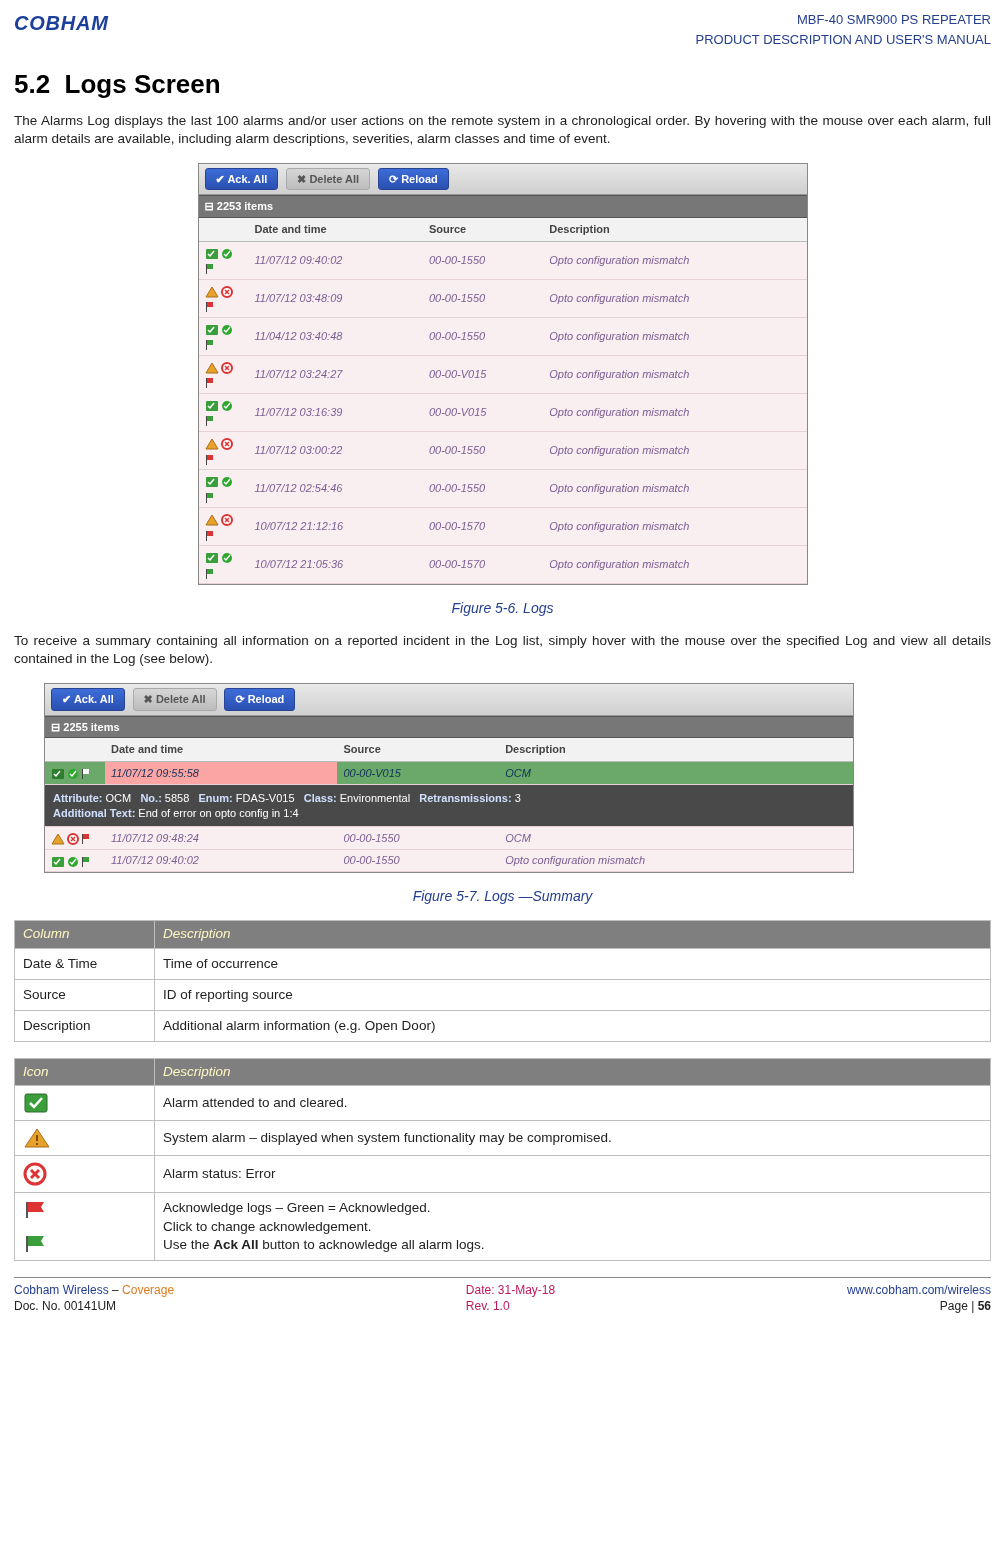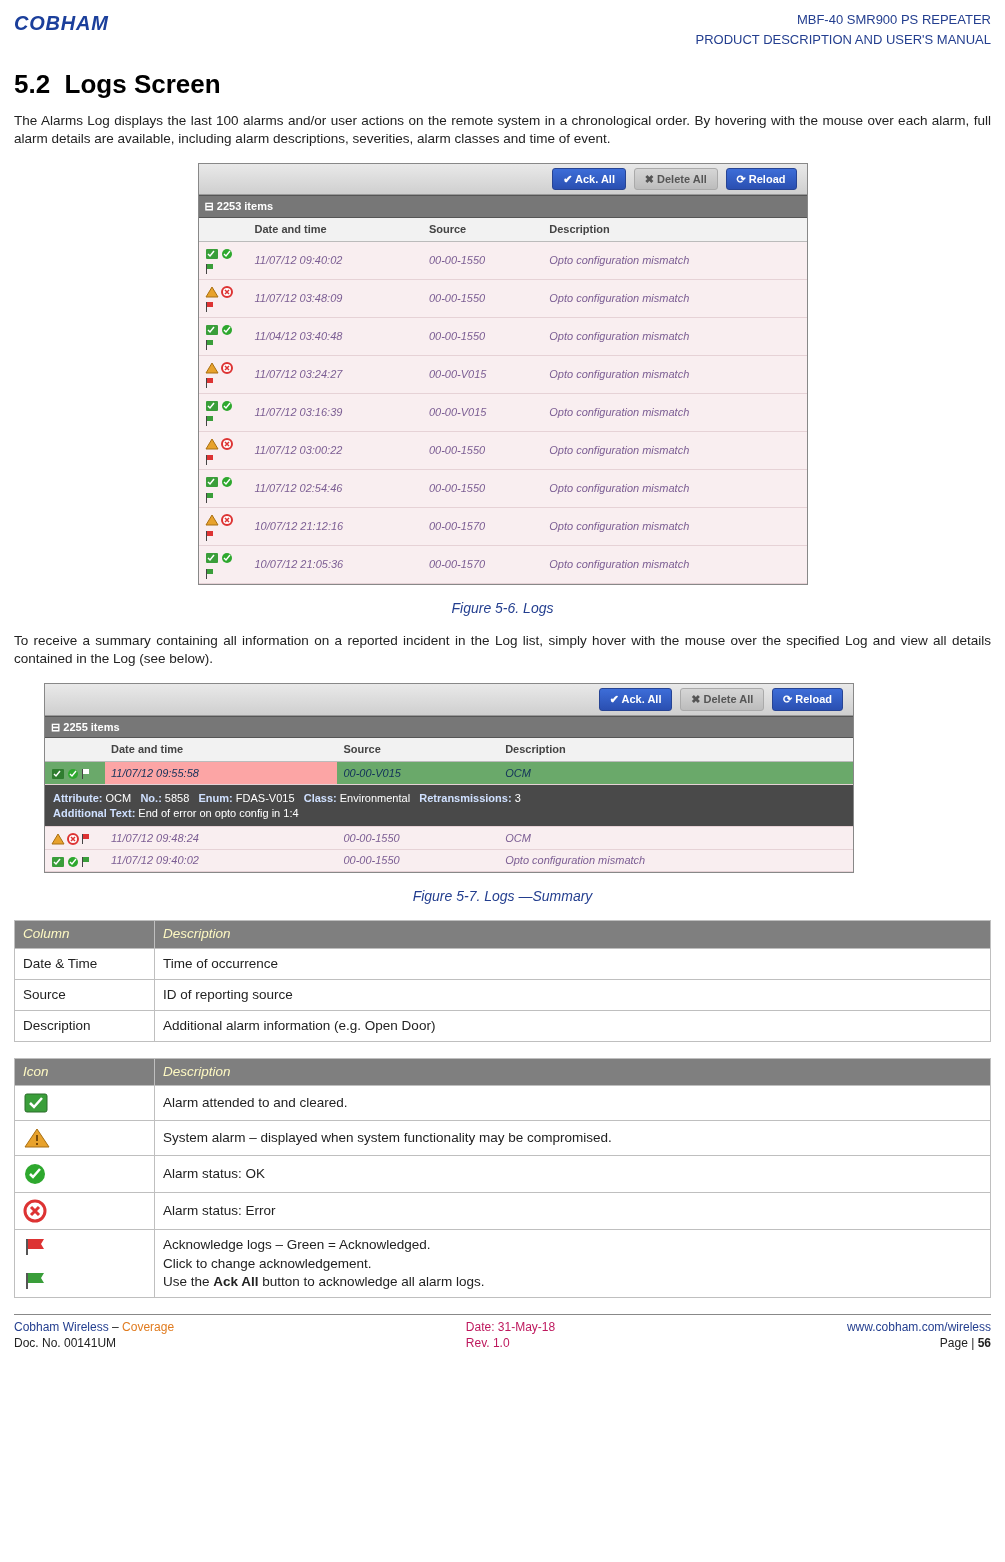--- a/index.html
+++ b/index.html
@@ -58,21 +58,20 @@
     .shot {
       display: inline-block;
       border: 1px solid #888;
       background: #d9d9d9;
       text-align: left;
     }
     .shot-toolbar {
       background: linear-gradient(#e9e9e9, #cfcfcf);
       border-bottom: 1px solid #999;
       padding: 4px 6px;
-      text-align: right;
     }
     .btn {
       display: inline-block;
       font-size: 11px;
       font-weight: bold;
       padding: 3px 10px;
       border-radius: 3px;
       border: 1px solid #666;
       margin-right: 4px;
       color: #fff;
@@ -406,27 +405,20 @@
   <tr>
     <td><span class="ic"><svg width="28" height="22">
               <path d="M14 2l12 18H2z" fill="#e8a22c" stroke="#a96f12" stroke-width="1"></path>
               <rect x="13" y="8" width="2" height="6" fill="#7a4c0a"></rect>
               <rect x="13" y="16" width="2" height="2" fill="#7a4c0a"></rect>
             </svg></span></td>
     <td>System alarm – displayed when system functionality may be compromised.</td>
   </tr>
   <tr>
     <td><span class="ic"><svg width="24" height="24">
-              <circle cx="12" cy="12" r="10" fill="#2ea82e"></circle>
-              <path d="M7 12l3 3 7-8" stroke="#fff" stroke-width="2.5" fill="none"></path>
-            </svg></span></td>
-    <td>Alarm status: OK</td>
-  </tr>
-  <tr>
-    <td><span class="ic"><svg width="24" height="24">
               <circle cx="12" cy="12" r="10" fill="#fff" stroke="#d33" stroke-width="3"></circle>
               <path d="M8 8l8 8M16 8l-8 8" stroke="#d33" stroke-width="3"></path>
             </svg></span></td>
     <td>Alarm status: Error</td>
   </tr>
   <tr>
     <td>
       <div style="margin-bottom:14px;"><span class="ic"><svg width="26" height="20">
                 <rect x="3" y="2" width="2" height="16" fill="#555"></rect>
                 <path d="M5 2h16l-3 5 3 5H5z" fill="#d33"></path>

